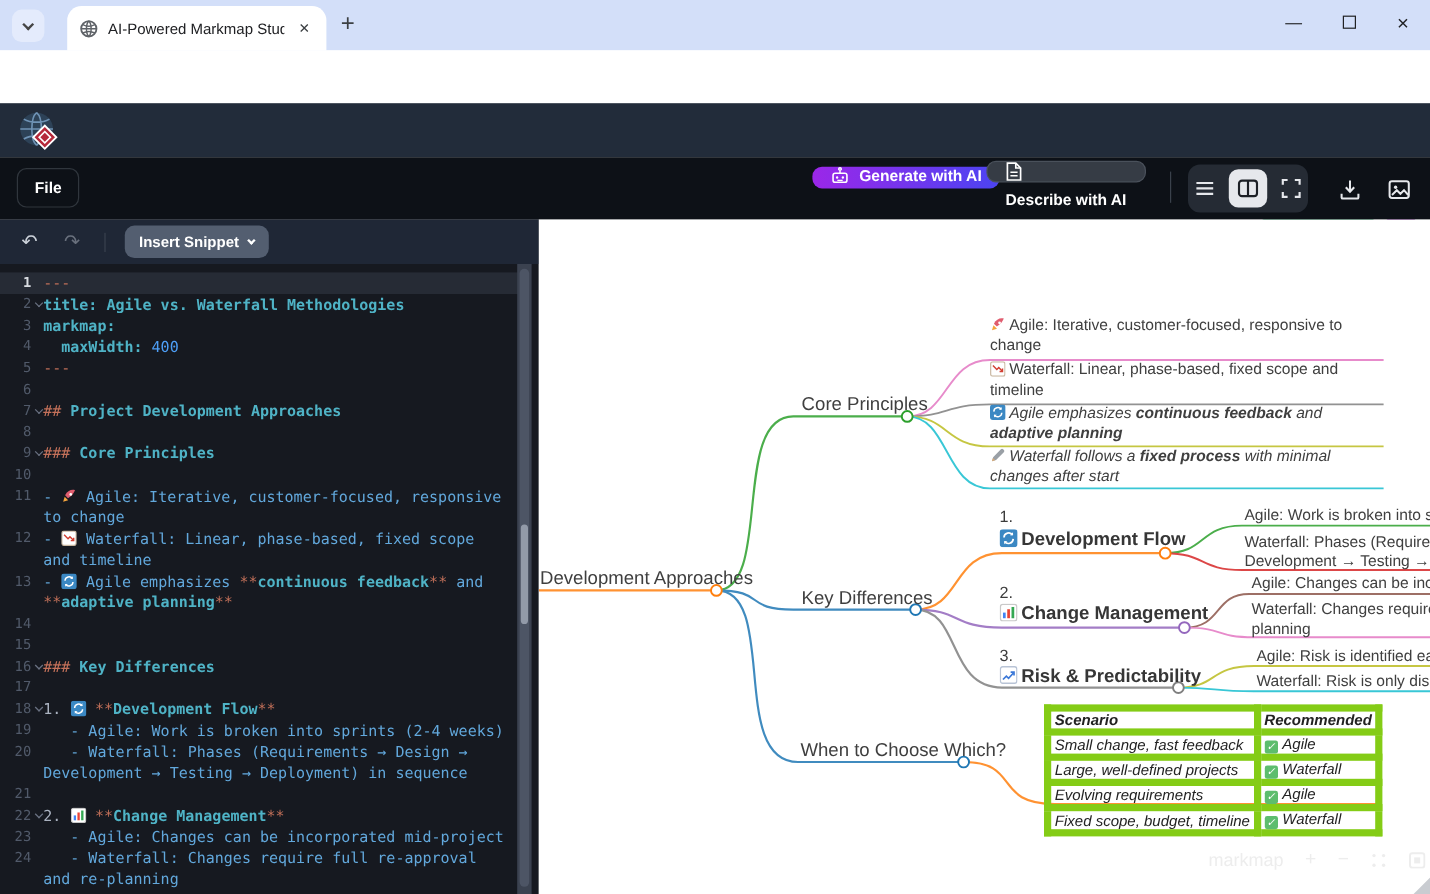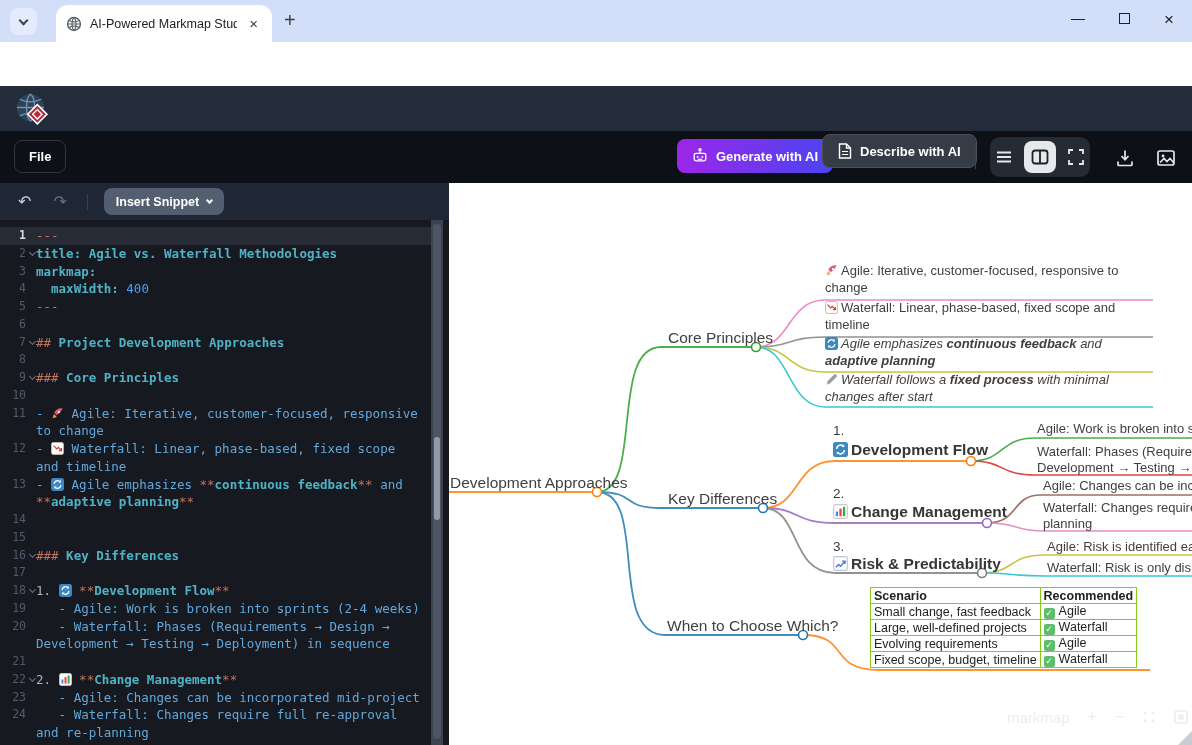--- a/index.html
+++ b/index.html
@@ -41,24 +41,24 @@
     display:flex; align-items:center; }
   #hdr-avatar { right:8px; top:92px; width:33px; height:33px; border-radius:50%;
     background:#8e24aa; color:#fff; font-size:16px; font-weight:bold;
     display:flex; align-items:center; justify-content:center; }
 
   
   #apptoolbar { left:0; top:131px; width:1192px; height:52px; background:#0d1117; }
   #file-btn { left:14px; top:9px; height:33px; padding:0 14px; border:1px solid #30363d;
     border-radius:8px; color:#fff; font-size:13px; font-weight:600;
     display:flex; align-items:center; }
-  .ai-btn { height:34px; border-radius:8px; display:flex; align-items:center; gap:8px;
+  .ai-btn { height:18px; border-radius:8px; display:flex; align-items:flex-start; gap:8px;
     padding:0 15px; color:#fff; font-size:13px; font-weight:bold; }
   #generate-btn { left:677px; top:8px; background:linear-gradient(90deg,#9b27e8,#4b44f2); }
-  #describe-btn { left:822px; top:3px; background:#363c45; border:1px solid #4a515b; }
+  #describe-btn { left:822px; top:3px; background:#363c45; border:1px solid #4a515b;flex-direction:column; }
   #tb-sep { left:975px; top:12px; width:1px; height:26px; background:#3a414b; }
   #view-group { left:990px; top:6px; width:100px; height:40px; border-radius:10px;
     background:#252b34; display:flex; align-items:center; justify-content:space-around; }
   #view-split { background:#e6e8ec; width:32px; height:32px; border-radius:8px;
     display:flex; align-items:center; justify-content:center; }
 
   
   #editor { left:0; top:183px; width:449px; height:562px; background:#161920; }
   #ed-toolbar { left:0; top:0; width:449px; height:37px; background:#1f2736;
     display:flex; align-items:center; }
@@ -102,22 +102,22 @@
   .mbold { font-weight:bold; color:#363636; }
   .mleaf { position:absolute; width:332px; font-size:13px; line-height:16.5px; color:#3f3f3f; }
   .mrow { position:absolute; font-size:13px; line-height:15px; color:#3f3f3f; white-space:nowrap; }
   .mi { display:inline-block; width:13px; height:13px; vertical-align:-2px; margin-right:3px; }
   .mi svg { display:block; width:13px; height:13px; }
   .mi16 { width:15px; height:15px; vertical-align:-2px; }
   .mi16 svg { width:15px; height:15px; }
 
   #mm-table { position:absolute; left:421px; top:404px; border-collapse:collapse;
     font-size:12.5px; color:#222; }
-  #mm-table th, #mm-table td { border:1px solid #84cc16; padding:0 3px; height:16px;
-    text-align:left; font-weight:normal; white-space:nowrap; }
+  #mm-table th, #mm-table td { border:6px solid #84cc16; padding:0 3px; height:16px;
+    text-align:left; font-weight:normal; white-space:nowrap;font-style:italic; }
   #mm-table th { font-weight:bold; }
   #mm-table td:first-child { width:158px; }
   #mm-table td:last-child, #mm-table th:last-child { width:85px; }
   .chk { display:inline-block; width:11px; height:11px; border-radius:2px; background:#5dbd6d;
     color:#fff; font-size:9px; line-height:11px; text-align:center; vertical-align:-1px; margin-right:4px; }
 
   #watermark { position:absolute; left:558px; top:525px; color:#ededed;
     display:flex; align-items:center; gap:18px; font-size:15px; }
   #watermark .wmic { font-size:16px; }
   #resize-grip { left:1178px; top:731px; width:0; height:0;

